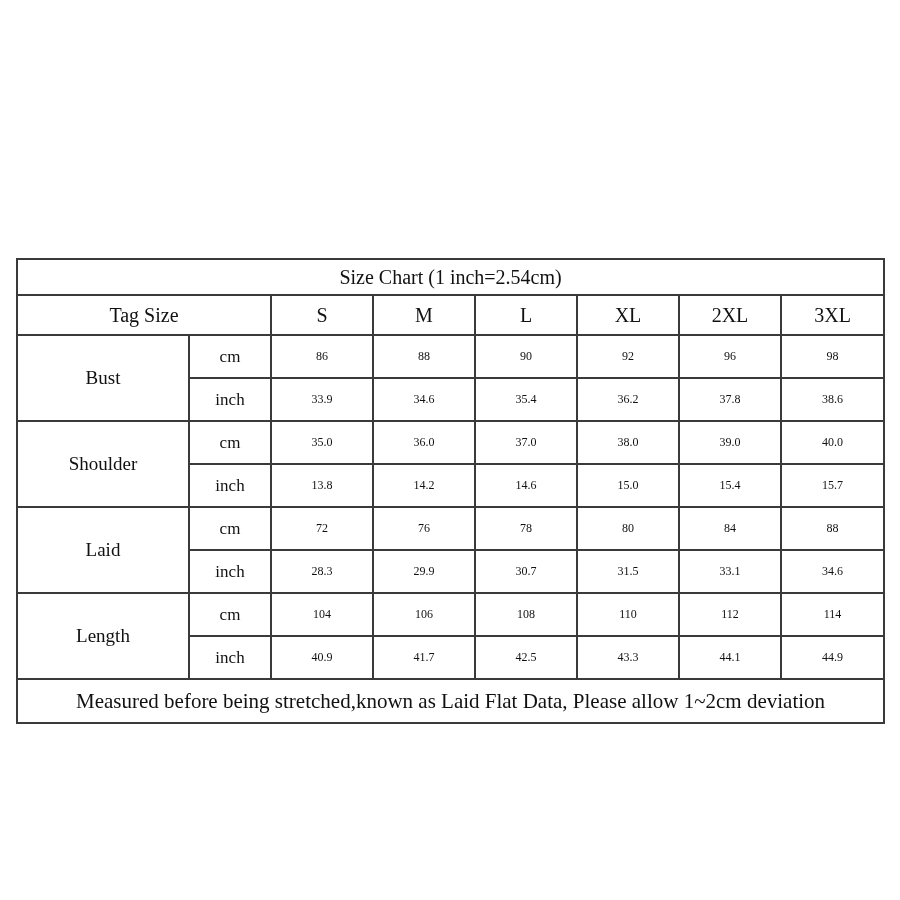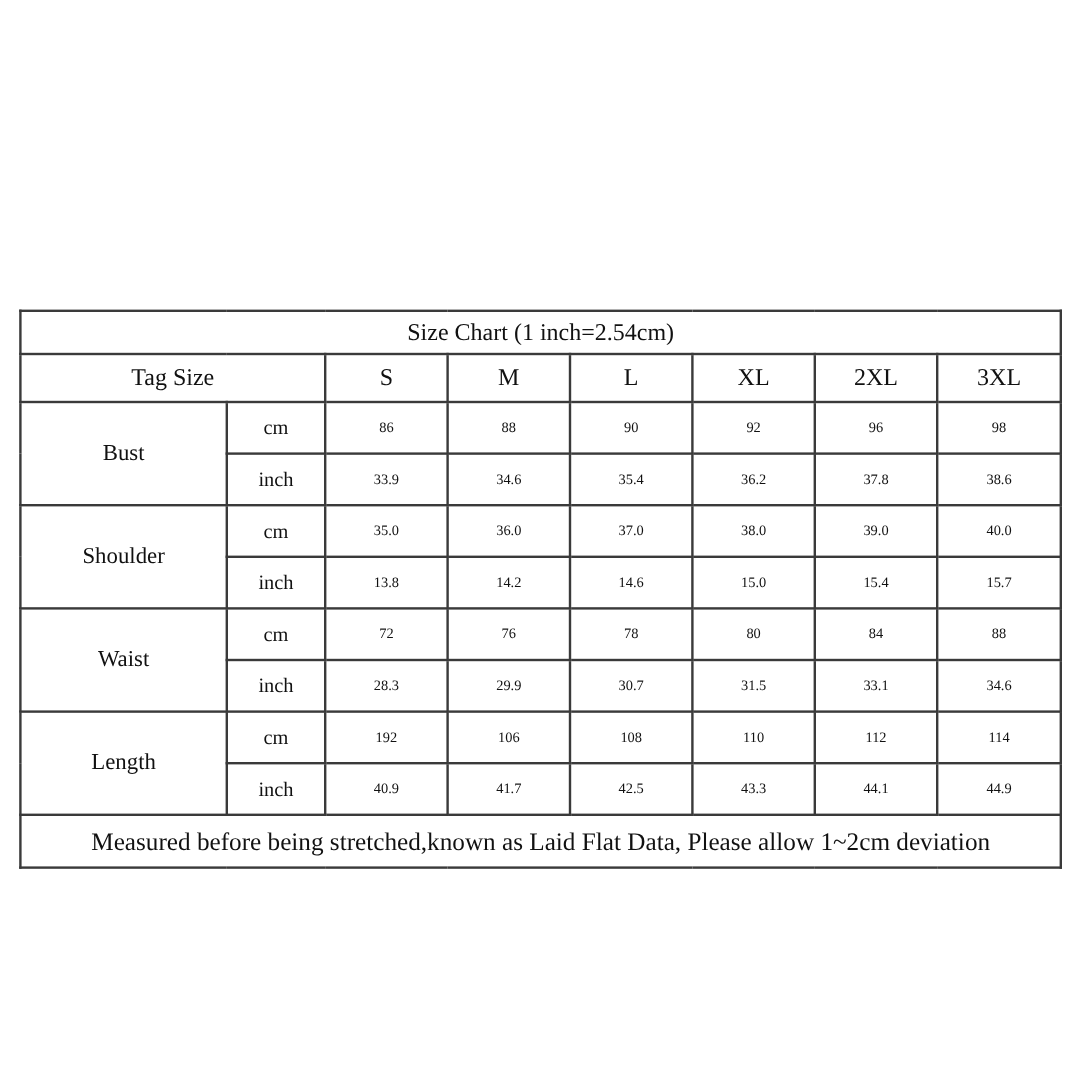--- a/index.html
+++ b/index.html
@@ -148,21 +148,21 @@
         <td class="unit-cell">inch</td>
         <td class="value-cell">13.8</td>
         <td class="value-cell">14.2</td>
         <td class="value-cell">14.6</td>
         <td class="value-cell">15.0</td>
         <td class="value-cell">15.4</td>
         <td class="value-cell">15.7</td>
       </tr>
 
       <tr class="data-row">
-        <td class="row-label" rowspan="2">Waist</td>
+        <td class="row-label" rowspan="2">Laid</td>
         <td class="unit-cell">cm</td>
         <td class="value-cell">72</td>
         <td class="value-cell">76</td>
         <td class="value-cell">78</td>
         <td class="value-cell">80</td>
         <td class="value-cell">84</td>
         <td class="value-cell">88</td>
       </tr>
       <tr class="data-row">
         <td class="unit-cell">inch</td>
@@ -170,21 +170,21 @@
         <td class="value-cell">29.9</td>
         <td class="value-cell">30.7</td>
         <td class="value-cell">31.5</td>
         <td class="value-cell">33.1</td>
         <td class="value-cell">34.6</td>
       </tr>
 
       <tr class="data-row">
         <td class="row-label" rowspan="2">Length</td>
         <td class="unit-cell">cm</td>
-        <td class="value-cell">192</td>
+        <td class="value-cell">104</td>
         <td class="value-cell">106</td>
         <td class="value-cell">108</td>
         <td class="value-cell">110</td>
         <td class="value-cell">112</td>
         <td class="value-cell">114</td>
       </tr>
       <tr class="data-row">
         <td class="unit-cell">inch</td>
         <td class="value-cell">40.9</td>
         <td class="value-cell">41.7</td>

